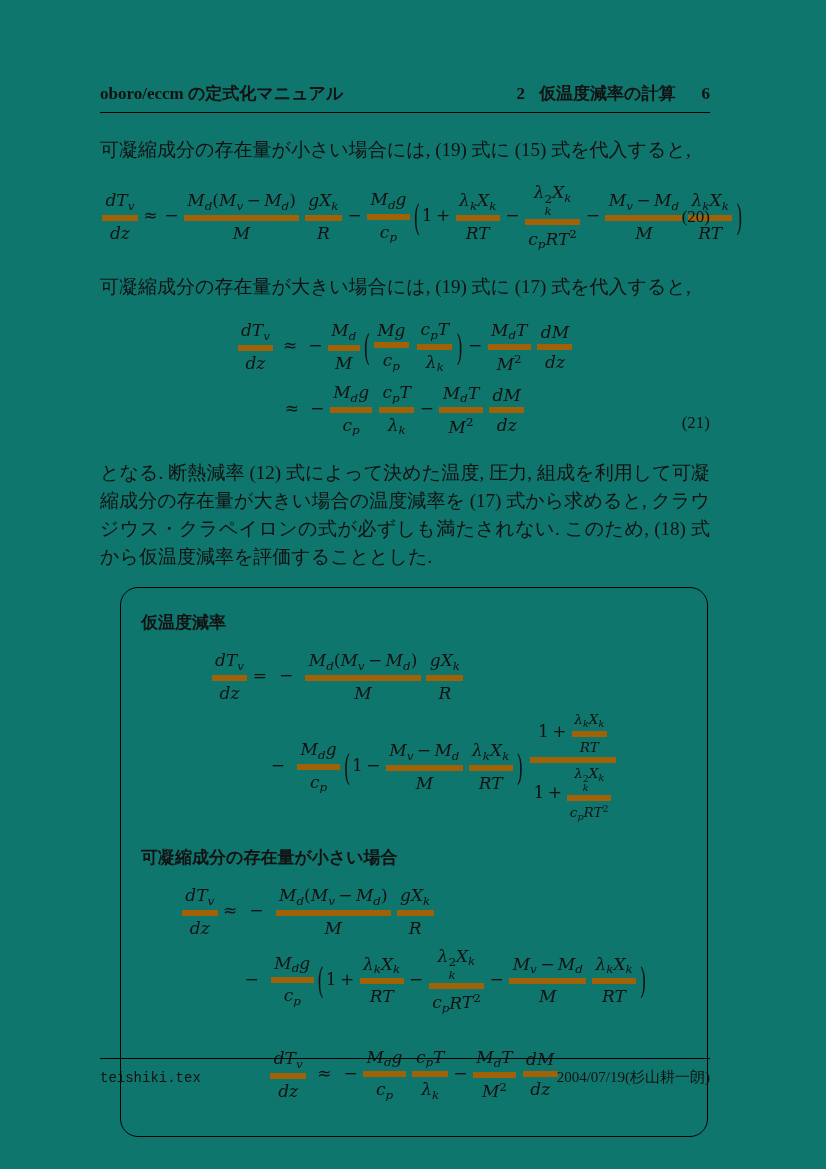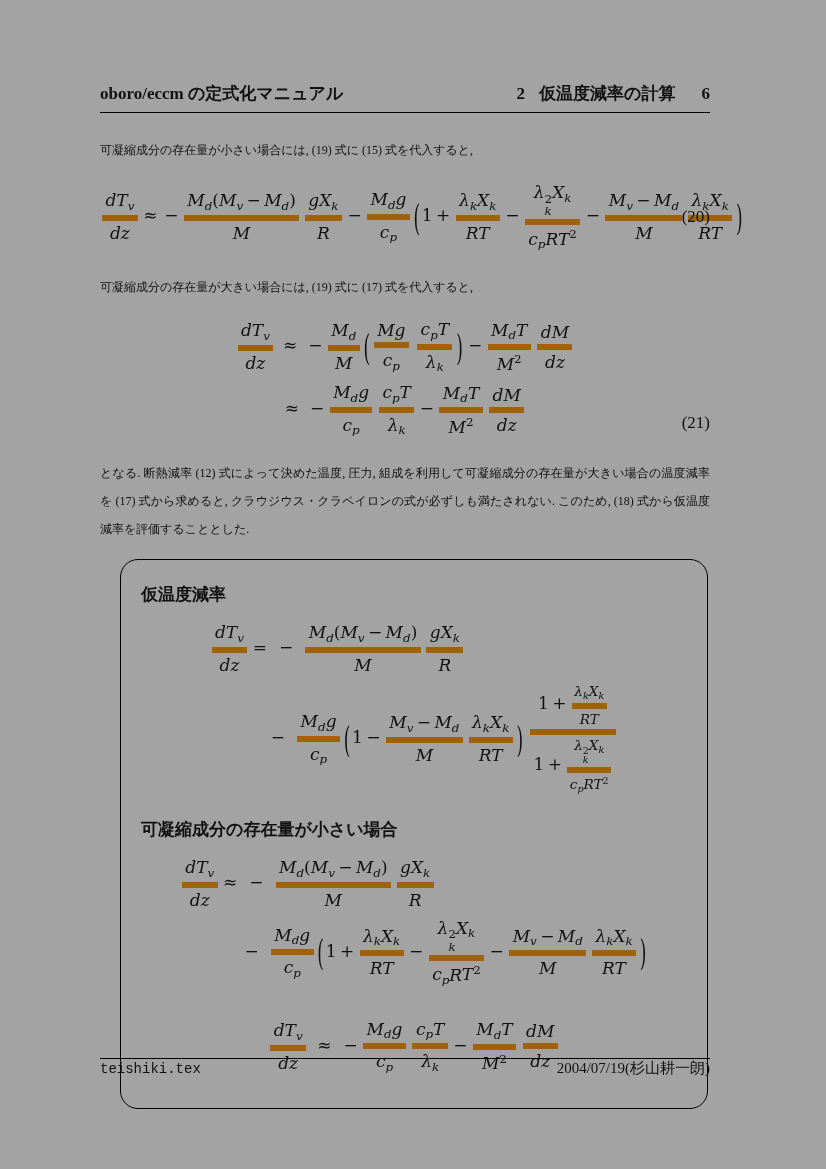--- a/index.html
+++ b/index.html
@@ -1,29 +1,29 @@
 <!DOCTYPE html>
 <html><head>
 <meta charset="utf-8">
 <style>
   html,body{margin:0;padding:0;background:#e8e8e8;}
-  .page{position:relative;width:826px;height:1169px;background:#a3a3a3;margin:0 auto;
+  .page{position:relative;width:826px;height:1169px;background:#0f766e;margin:0 auto;
         font-family:"Liberation Serif",serif;color:#111;overflow:hidden;}
 
   
   .header{position:absolute;left:100px;top:82px;width:610px;display:flex;
           justify-content:space-between;align-items:baseline;font-size:17px;font-weight:bold;
           border-bottom:1.5px solid #000;padding-bottom:7px;}
   .h-right{display:inline-flex;align-items:baseline;}
   .h-sec{margin-left:14px;}
   .h-page{margin-left:26px;}
 
   
   .main{position:absolute;left:100px;top:136px;width:610px;}
-  p.body{font-size:12px;line-height:28px;margin:0 0 6px;text-align:justify;}
+  p.body{font-size:19px;line-height:28px;margin:0 0 6px;text-align:justify;}
 
   
   .math{font-family:"DejaVu Serif",serif;font-size:17px;}
   .eq{position:relative;text-align:center;margin:10px 0 14px;}
   .mwrap{display:inline-block;text-align:left;}
   .mline{display:block;white-space:nowrap;margin:8px 0;}
   .mrow{display:inline-block;white-space:nowrap;}
   .it{font-style:italic;}
   .rm{font-style:normal;}
   .op{font-style:normal;margin:0 .2em;}
@@ -45,21 +45,21 @@
   .eq-low .eqtag{top:auto;bottom:12px;transform:none;}
 
   
   .sbox{border:1.5px solid #000;border-radius:18px;margin:16px 0 0 20px;width:546px;
         padding:14px 20px 10px;}
   .box-h{font-weight:bold;font-size:17px;margin:9px 0 8px;}
   .sbox .eq{margin:8px 0 16px;}
 
   
   .footer{position:absolute;left:100px;top:1058px;width:610px;border-top:1.5px solid #000;
-          display:flex;justify-content:space-between;align-items:baseline;
+          padding-top:9px;display:flex;justify-content:space-between;align-items:baseline;
           font-size:15px;}
   .file{font-family:"Liberation Mono",monospace;font-size:14px;}
 </style>
 </head>
 <body>
 
 <div class="page">
 
   <div class="header">
     <span>oboro/eccm の定式化マニュアル</span>

